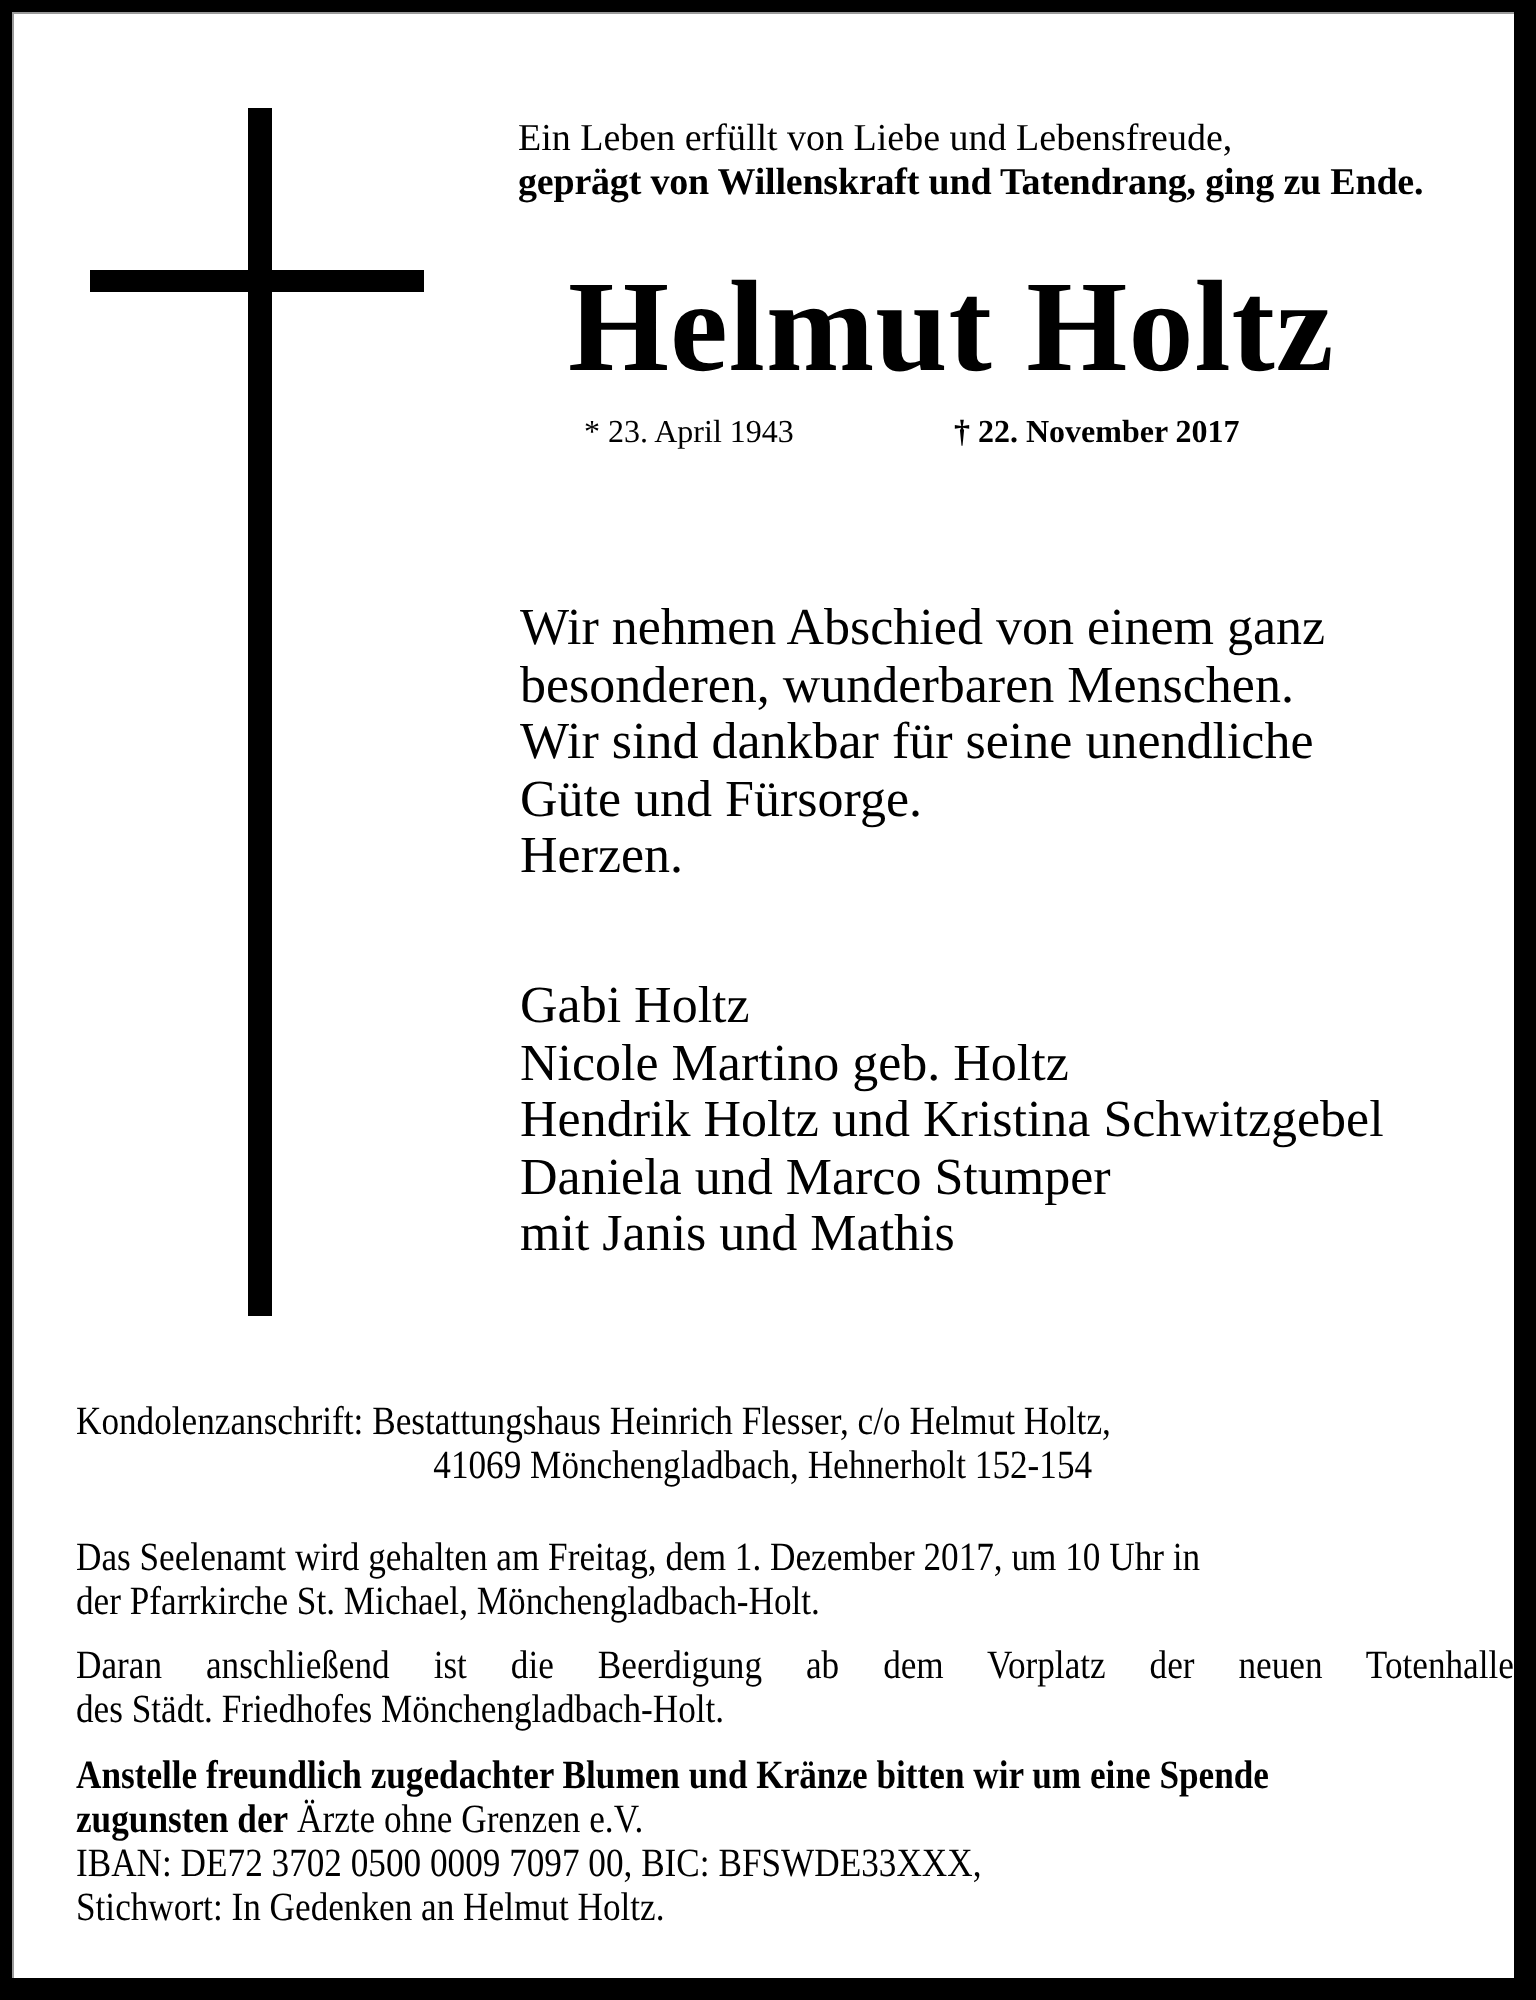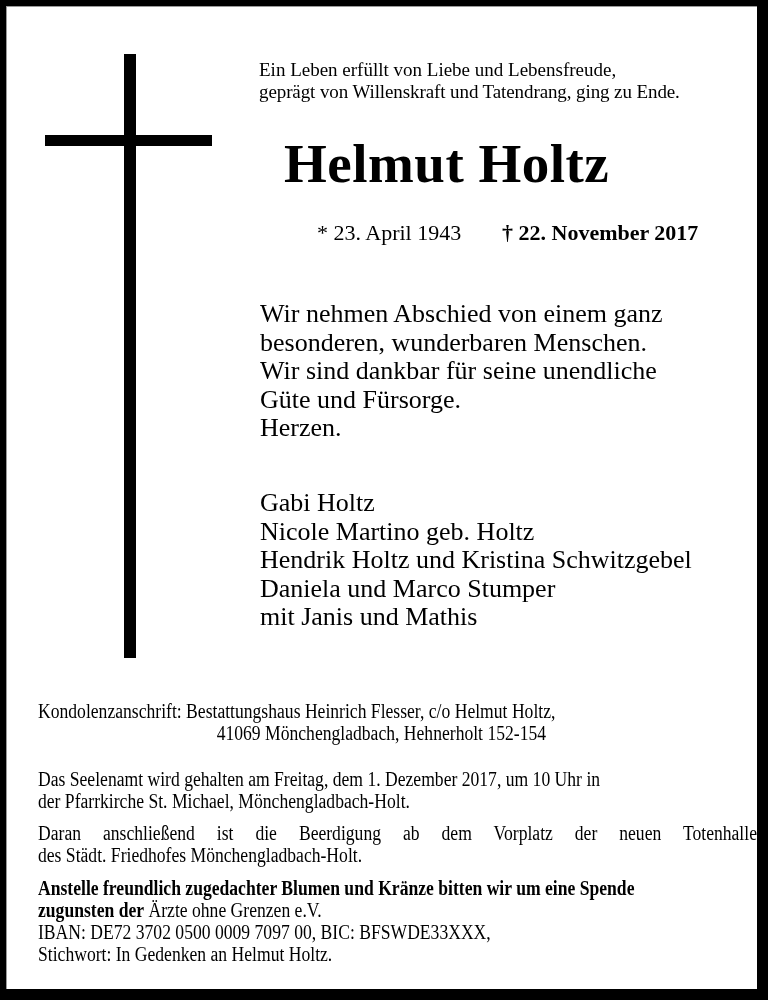--- a/index.html
+++ b/index.html
@@ -10,23 +10,23 @@
   }
   .frame-inner-line {
     position: absolute; right: 0; bottom: 0; width: 100%; height: 100%;
     border-right: 1px solid #000; border-bottom: 1px solid #000; box-sizing: border-box; pointer-events: none;
   }
   .cross-v { position: absolute; left: 124px; top: 54px; width: 12px; height: 604px; background: #000; }
   .cross-h { position: absolute; left: 45px; top: 135px; width: 167px; height: 11px; background: #000; }
 
   .abs { position: absolute; white-space: nowrap; }
   .motto { left: 259px; top: 38px; font-size: 19px; line-height: 22px; margin-top: 21px; }
-  .motto .l2 { font-weight: normal; letter-spacing: -0.1px; }
-  .name { left: 284px; top: 126px; font-size: 55px; line-height: 76px; font-weight: bold; letter-spacing: 0.5px; }
-  .dates { top: 220px; font-size: 22px; line-height: 26px; margin-left: 25px; }
+  .motto .l2 { font-weight: bold; letter-spacing: -0.1px; }
+  .name { left: 284px; top: 126px; font-size: 65px; line-height: 76px; font-weight: bold; letter-spacing: 0.5px; }
+  .dates { top: 204px; font-size: 16px; line-height: 26px; }
   .birth { left: 292px; }
   .death { left: 477px; font-weight: bold; }
 
   .farewell { left: 260px; top: 300px; font-size: 26px; line-height: 28.6px; font-family: Liberation Serif, serif; }
   .mourners { left: 260px; top: 489px; font-size: 26px; line-height: 28.6px; }
 
   .condolence { left: 38px; top: 700px; font-size: 20px; line-height: 22px; transform: scaleX(0.88); transform-origin: left top; }
   .condolence .indent { padding-left: 203px; display: block; }
 
   .service { left: 38px; top: 768px; width: 817px; font-size: 20px; line-height: 22px; transform: scaleX(0.88); transform-origin: left top; white-space: normal; }

